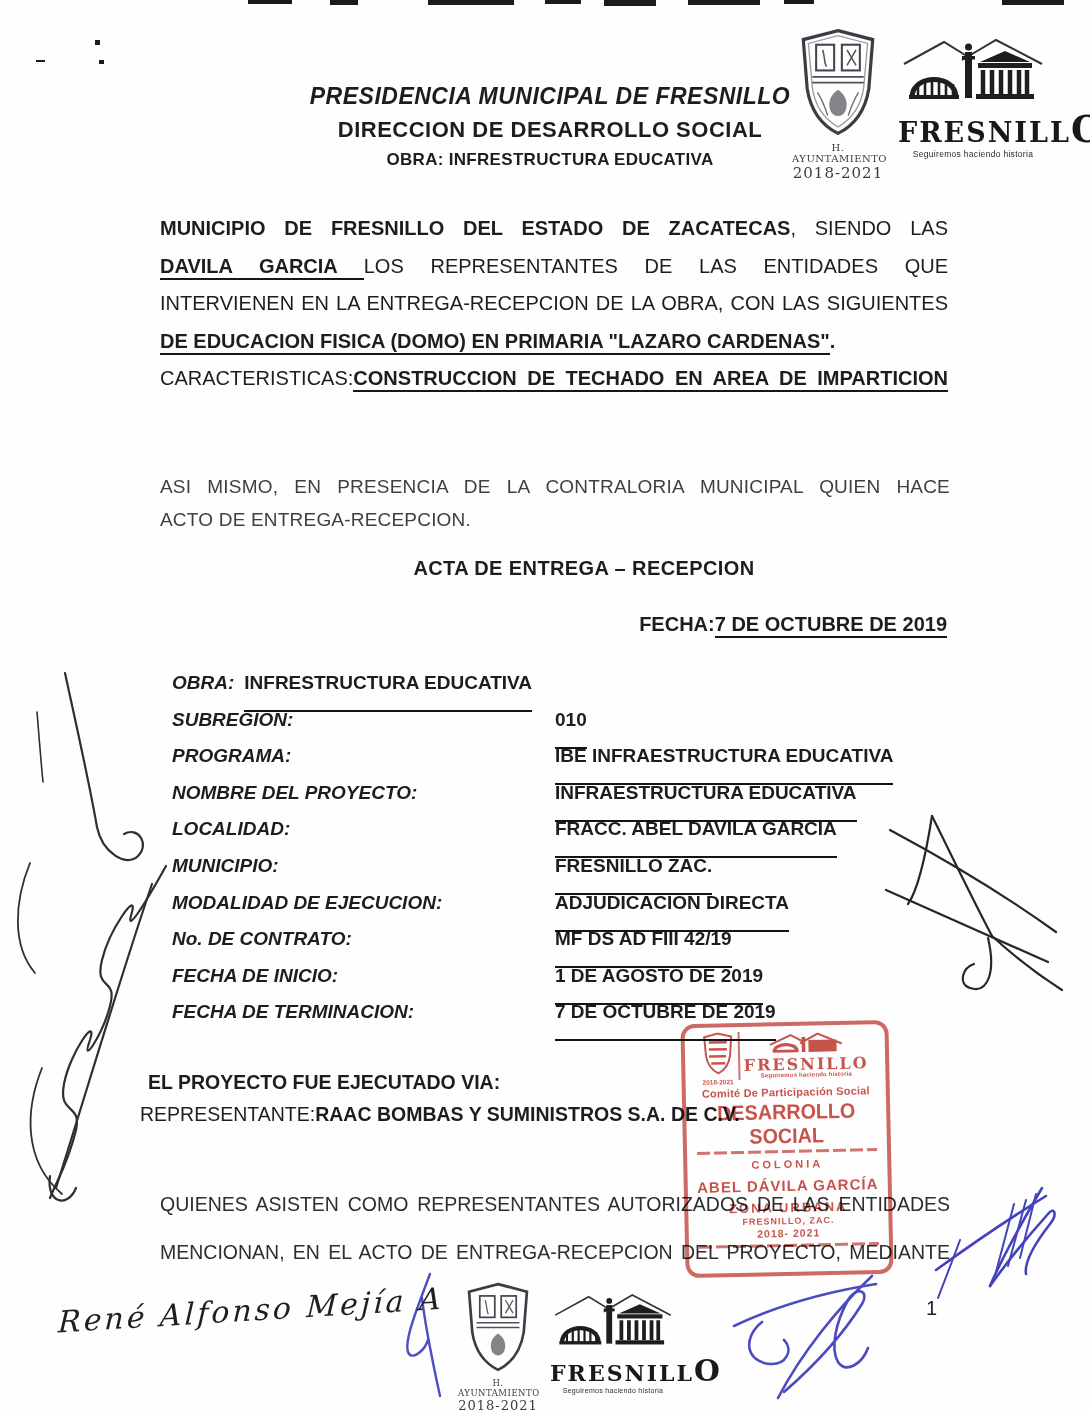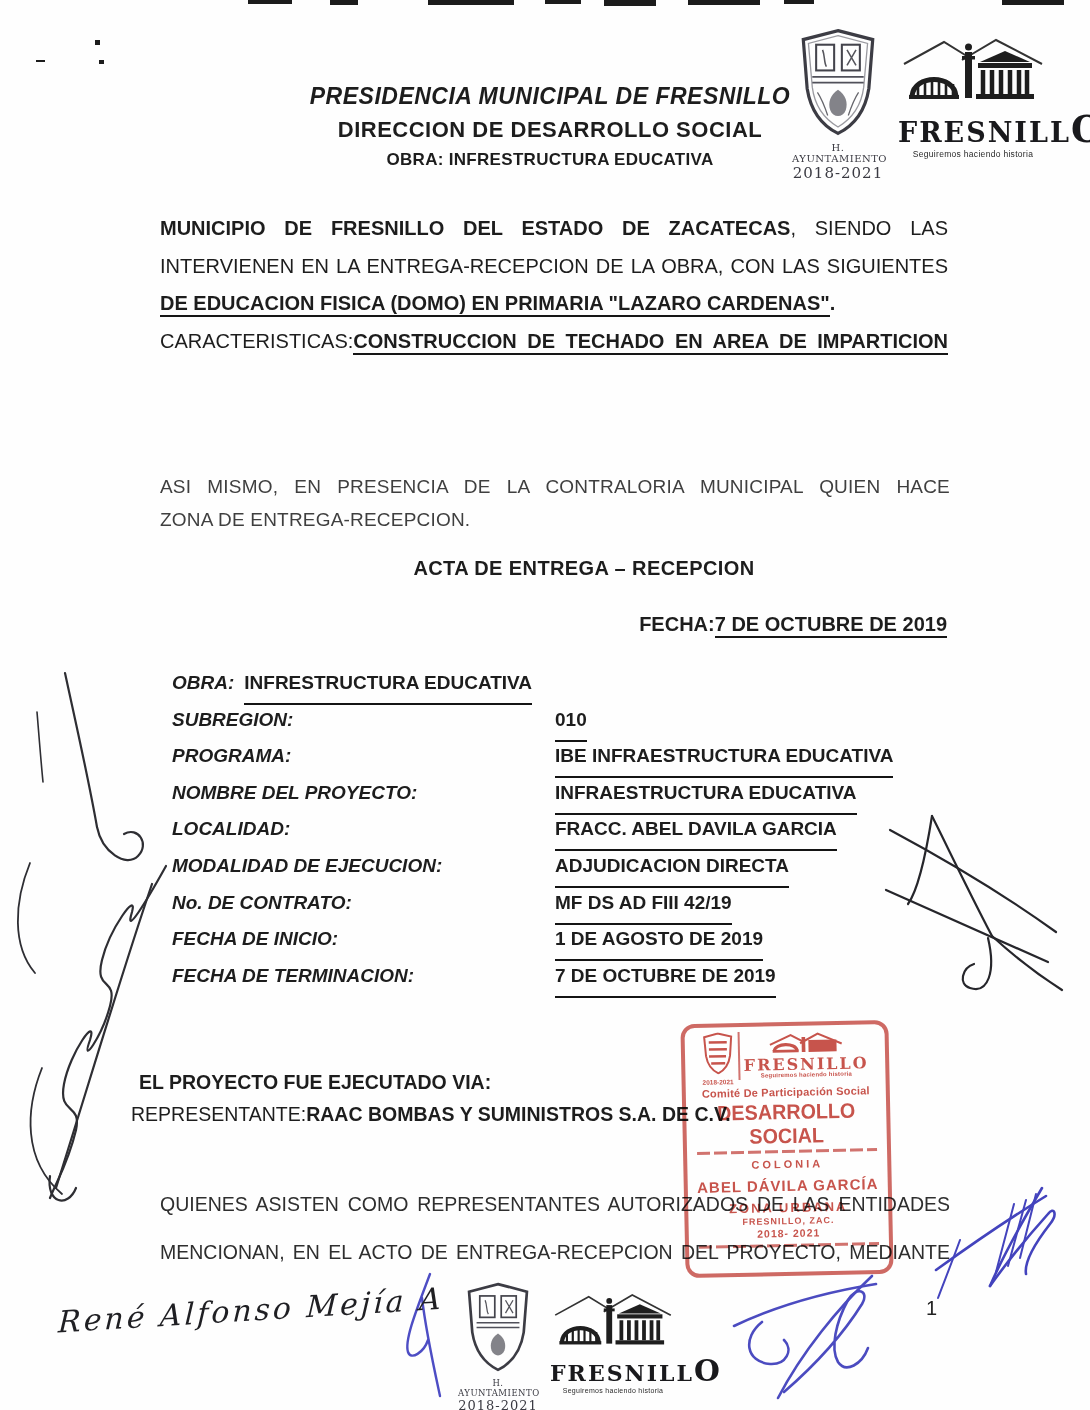--- a/index.html
+++ b/index.html
@@ -36,24 +36,24 @@
   .asi .jline{height:33px;line-height:33px;}
 
   .acta{position:absolute;left:0;top:557px;width:1080px;text-align:center;font-size:20px;font-weight:700;letter-spacing:.4px;padding-left:44px;}
   .fecha{position:absolute;top:613px;right:143px;font-size:20px;font-weight:700;}
 
   
   .fields{position:absolute;left:172px;top:672px;width:800px;font-size:19px;}
   .frow{height:36.6px;white-space:nowrap;}
   .flabel{font-weight:700;display:inline-block;font-style:italic;}
   .flabel.w{width:383px;}
-  .fvalue{font-weight:700;border-bottom:2.2px solid #141414;padding-bottom:10px;}
+  .fvalue{font-weight:700;border-bottom:2.2px solid #141414;padding-bottom:17px;}
   .frow-inline .flabel{margin-right:10px;}
 
-  .eject{position:absolute;left:131px;top:1066px;font-size:19.5px;}
+  .eject{position:absolute;left:140px;top:1066px;font-size:19.5px;}
   .eject .t{font-weight:700;line-height:32px;padding-left:8px;}
   .eject .r{line-height:32px;}
   .eject .r .v{font-weight:700;}
 
   .quienes{position:absolute;left:160px;top:1180px;width:790px;font-size:19.5px;color:#2e2e2e;}
   .quienes .jline{height:48px;line-height:48px;}
 
   
   .stamp{position:absolute;left:683px;top:1022px;width:200px;height:246px;
          border:4px solid rgba(190,53,46,.85);border-radius:14px;
@@ -134,39 +134,41 @@
       <rect x="80" y="29" width="54" height="5" fill="#1e1e1e"></rect>
       <path d="M85 36 L85 60 M94 36 L94 60 M103 36 L103 60 M112 36 L112 60 M121 36 L121 60 M129 36 L129 60" stroke="#1e1e1e" stroke-width="4.5"></path>
       <rect x="78" y="60" width="58" height="5" fill="#1e1e1e"></rect>
     </svg>
     <div class="fres-word" style="font-size:27px;"><span>FRESNILL</span><span class="bigO">O</span></div>
     <div class="fres-tag">Seguiremos haciendo historia</div>
   </div>
 
   <div class="intro">
     <div class="jline stretch"><span class="b">MUNICIPIO DE FRESNILLO DEL ESTADO DE ZACATECAS</span><span>, SIENDO LAS</span></div>
+    <div class="jline stretch"><span class="b u">DAVILA GARCIA </span><span>LOS REPRESENTANTES DE LAS ENTIDADES QUE</span></div>
     <div class="jline stretch"><span>INTERVIENEN EN LA ENTREGA-RECEPCION DE LA OBRA, CON LAS SIGUIENTES</span></div>
     <div class="jline"><span class="b u">DE EDUCACION FISICA (DOMO) EN PRIMARIA "LAZARO CARDENAS"</span><span class="b">.</span></div>
     <div class="jline stretch"><span>CARACTERISTICAS:</span><span class="b u">CONSTRUCCION DE TECHADO EN AREA DE IMPARTICION</span></div>
   </div>
 
   <div class="asi">
     <div class="jline stretch">ASI MISMO, EN PRESENCIA DE LA CONTRALORIA MUNICIPAL QUIEN HACE CONSTAR EL</div>
-    <div class="jline">ZONA DE ENTREGA-RECEPCION.</div>
+    <div class="jline">ACTO DE ENTREGA-RECEPCION.</div>
   </div>
 
   <div class="acta">ACTA DE ENTREGA – RECEPCION</div>
   <div class="fecha"><span>FECHA:</span><span class="u">7 DE OCTUBRE DE 2019</span></div>
 
   <div class="fields">
     <div class="frow frow-inline"><span class="flabel">OBRA:</span><span class="fvalue">INFRESTRUCTURA EDUCATIVA</span></div>
     <div class="frow"><span class="flabel w">SUBREGION:</span><span class="fvalue">010</span></div>
     <div class="frow"><span class="flabel w">PROGRAMA:</span><span class="fvalue">IBE INFRAESTRUCTURA EDUCATIVA</span></div>
     <div class="frow"><span class="flabel w">NOMBRE DEL PROYECTO:</span><span class="fvalue">INFRAESTRUCTURA EDUCATIVA</span></div>
     <div class="frow"><span class="flabel w">LOCALIDAD:</span><span class="fvalue">FRACC. ABEL DAVILA GARCIA</span></div>
+    <div class="frow"><span class="flabel w">MUNICIPIO:</span><span class="fvalue">FRESNILLO ZAC.</span></div>
     <div class="frow"><span class="flabel w">MODALIDAD DE EJECUCION:</span><span class="fvalue">ADJUDICACION DIRECTA</span></div>
     <div class="frow"><span class="flabel w">No. DE CONTRATO:</span><span class="fvalue">MF DS AD FIII 42/19</span></div>
     <div class="frow"><span class="flabel w">FECHA DE INICIO:</span><span class="fvalue">1 DE AGOSTO DE 2019</span></div>
     <div class="frow"><span class="flabel w">FECHA DE TERMINACION:</span><span class="fvalue">7 DE OCTUBRE DE 2019</span></div>
   </div>
 
   <div class="eject">
     <div class="t">EL PROYECTO FUE EJECUTADO VIA:</div>
     <div class="r"><span>REPRESENTANTE:</span><span class="v">RAAC BOMBAS Y SUMINISTROS S.A. DE C.V.</span></div>
   </div>

